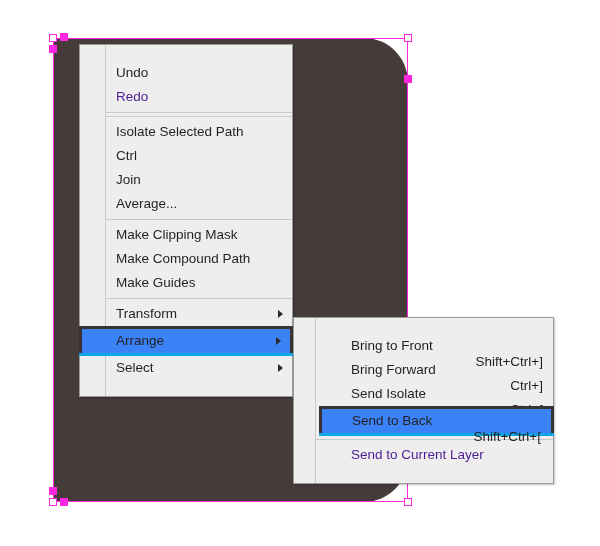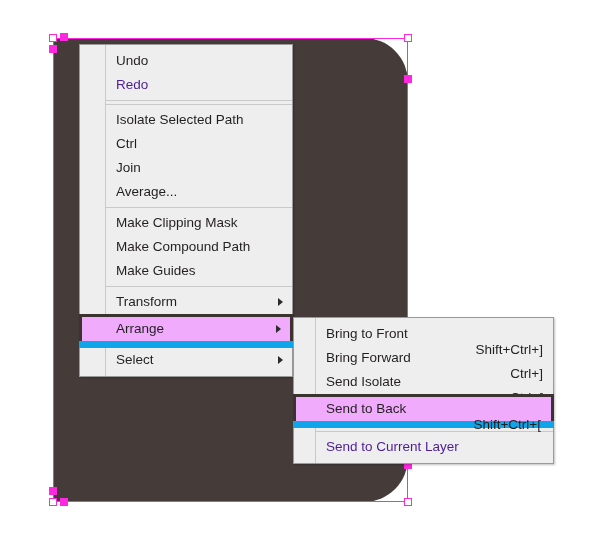--- a/index.html
+++ b/index.html
@@ -46,21 +46,21 @@
     font-size:13.5px;
     color:#231f20;
     box-shadow:1px 1px 2px rgba(0,0,0,.25);
   }
   .menu .gutter{
     position:absolute;left:0;top:0;bottom:0;width:26px;
     background:#eeeeee;
     border-right:1px solid #c9c9c9;
     box-sizing:border-box;
   }
-  .menu .items{position:relative;padding:4px 0;border-radius:11px;}
+  .menu .items{position:relative;padding:16px 0;border-radius:11px;}
 
   .mi{
     position:relative;
     height:24px;
     line-height:24px;
     padding-left:36px;
     padding-right:10px;
     white-space:nowrap;
     cursor:default;
   }
@@ -79,23 +79,23 @@
   }
   .mi.disabled .arrow{border-left-color:#a6a2a0;}
 
   .sep{
     height:1px;background:#c9c9c9;
     margin:3px 0 3px 26px;
   }
 
   
   .mi.hl{
-    background:#f0abfc;
+    background:#3b82f6;
     border-top:3px solid #3a3330;
-    border-bottom:7px solid #0ea5e9;
+    border-bottom:3px solid #0ea5e9;
     height:24px;
     line-height:24px;
     margin-left:-1px;margin-right:-1px;
     padding-left:37px;
     box-sizing:content-box;
     text-decoration:underline;
   }
   .mi.hl::before{
     content:"";position:absolute;left:0;top:0;bottom:0;width:3px;
     background:#3a3330;
@@ -105,21 +105,21 @@
     background:#3a3330;
   }
   .mi.hl .accel{right:13px;}
   .mi.hl .arrow{right:12px;}
 
   
   #menu1{left:79px;top:44px;width:214px;}
   
   #menu2{left:293px;top:317px;width:261px;}
   #menu2 .gutter{width:22px;}
-  #menu2 .mi{padding-left:32px;}
+  #menu2 .mi{padding-left:32px;margin-left:25px;}
   #menu2 .sep{margin-left:22px;}
   #menu2 .mi.hl{padding-left:33px;}
 </style>
 </head>
 <body>
 
 <div id="stage">
 
   <div class="artwork"></div>
 

